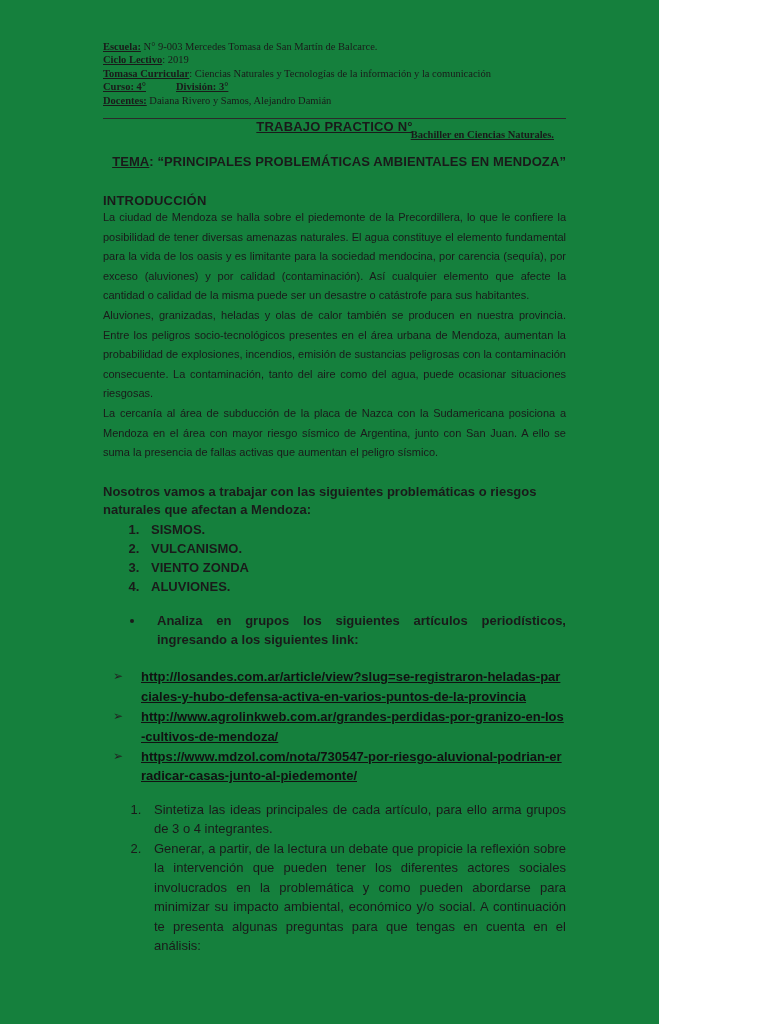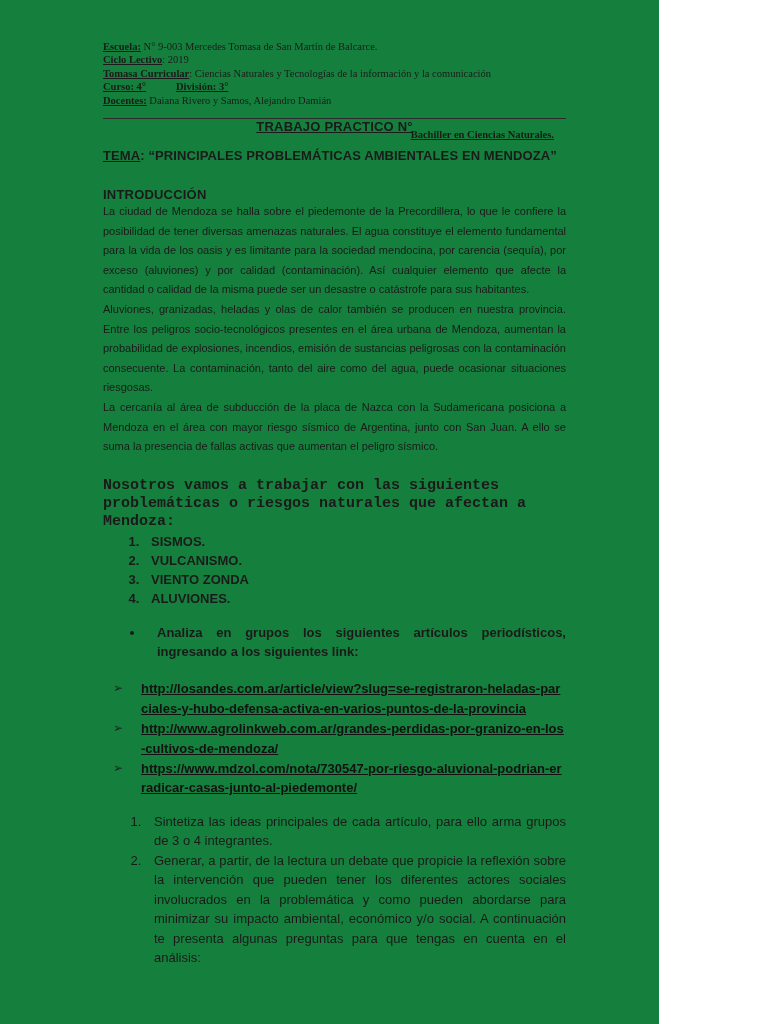--- a/index.html
+++ b/index.html
@@ -68,24 +68,24 @@
   .title-main {
     text-align: center;
     font-size: 13px;
     font-weight: bold;
     letter-spacing: 0.2px;
     margin-top: 0;
   }
   .title-main span { text-decoration: underline; }
 
   .title-tema {
-    text-align: left;
-    font-size: 13px;
-    font-weight: bold;
-    margin-top: 14px;
+    text-align: right;
+    font-size: 13px;
+    font-weight: bold;
+    margin-top: 20px;
     letter-spacing: 0.1px;
   }
   .title-tema .u { text-decoration: underline; }
 
   
   .section-head {
     font-size: 13px;
     font-weight: bold;
     margin-top: 24px;
     letter-spacing: 0.2px;
@@ -94,25 +94,24 @@
 
   
   p.body-par {
     font-size: 11px;
     line-height: 19.6px;
     text-align: justify;
     margin: 0 0 0 0;
   }
 
   .lead-bold {
-    font-size: 15px;
+    font-size: 13px;
     line-height: 18px;
     font-weight: bold;
     margin: 20px 8px 0 0;
-    font-family: Liberation Mono, monospace;
   }
 
   
   ol.risk-list {
     margin: 1px 0 0 0;
     padding-left: 40px;
     font-size: 13px;
     line-height: 19.2px;
     font-weight: bold;
   }

